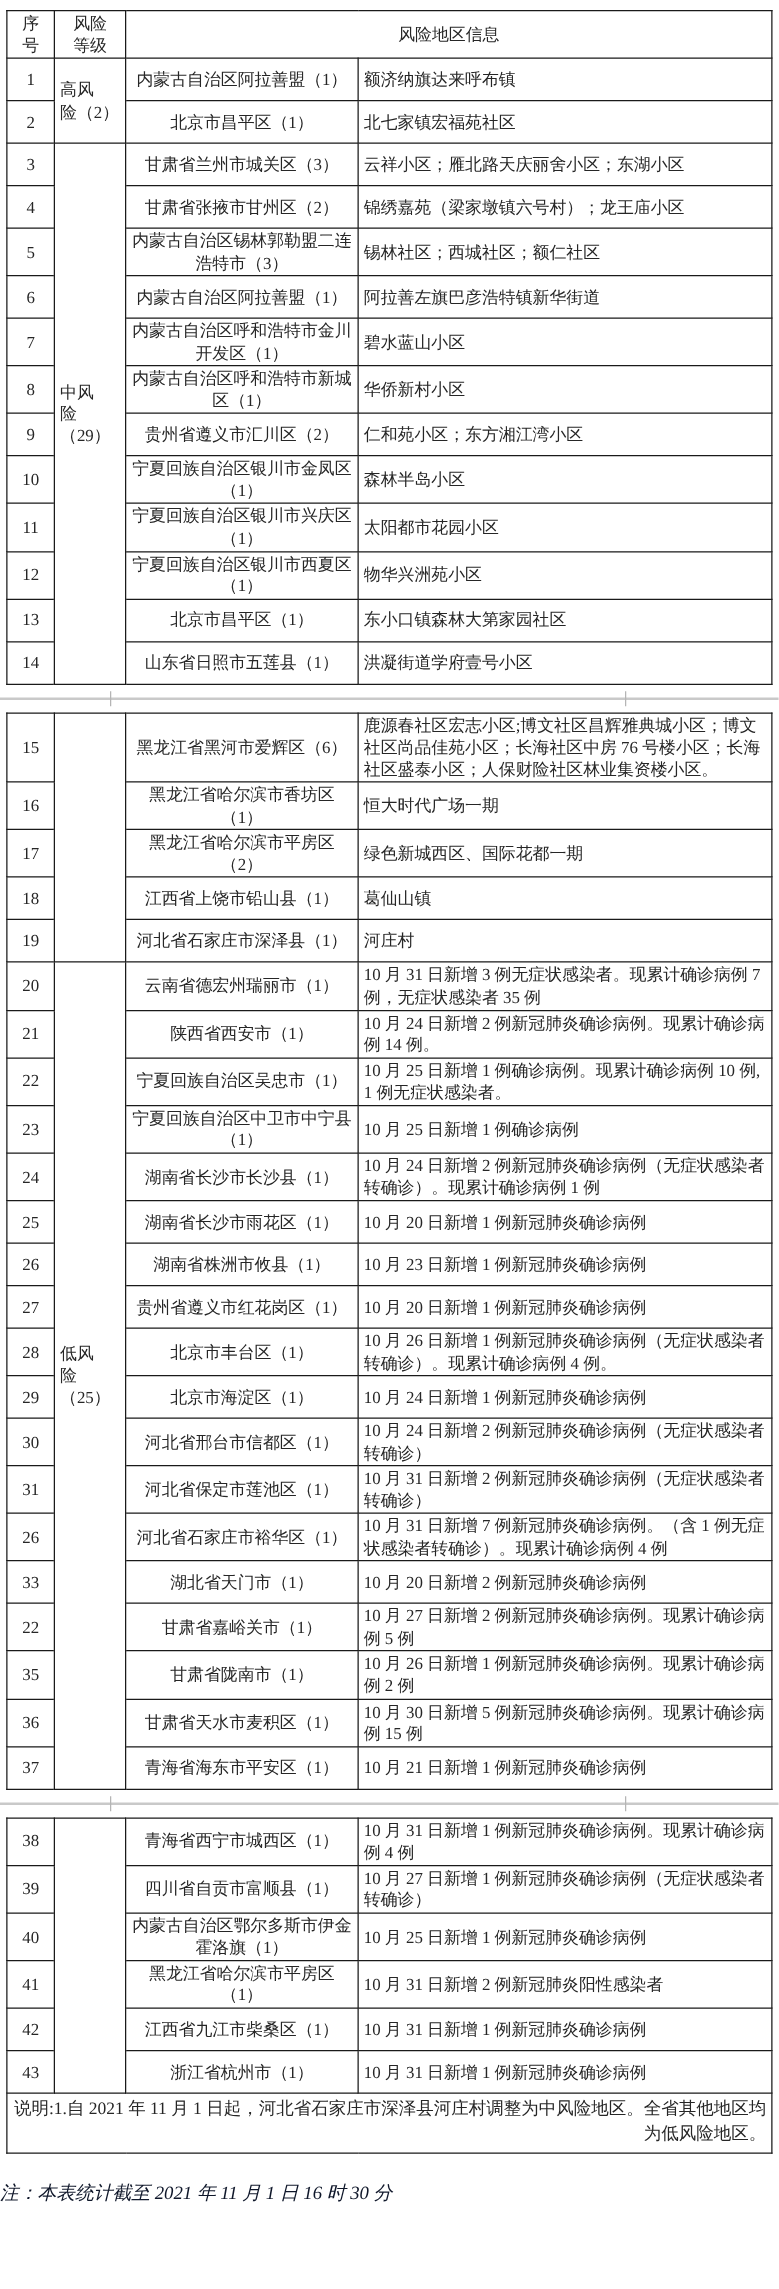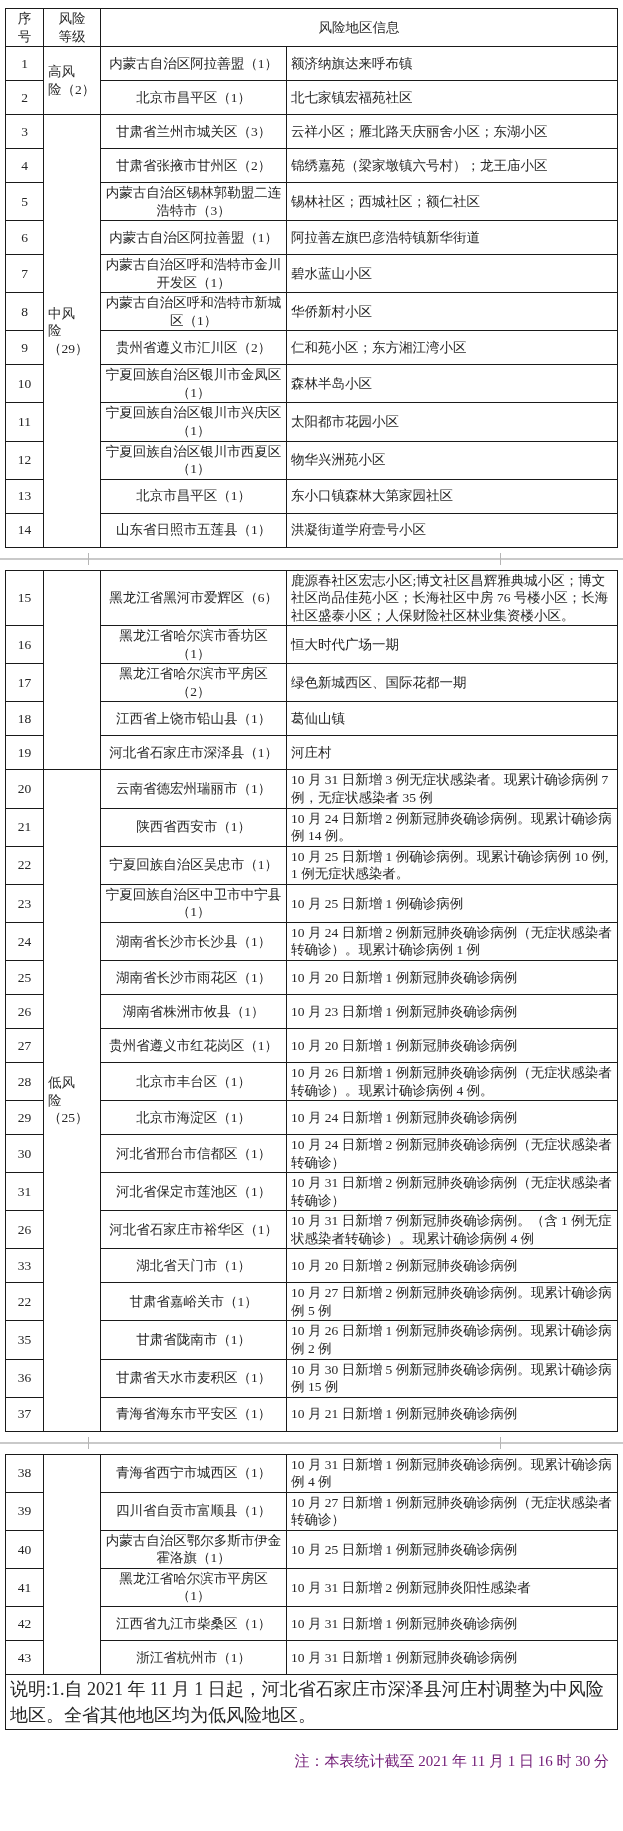--- a/index.html
+++ b/index.html
@@ -50,25 +50,25 @@
     text-align: center;
     vertical-align: middle;
     padding: 1px 6px;
   }
   td.c-info {
     text-align: left;
     vertical-align: middle;
     padding: 1px 7px;
   }
   td.c-explain {
-    text-align: left;
+    text-align: right;
     vertical-align: middle;
     padding: 4px 8px;
     height: 48px;
-    font-size: 18px;
+    font-size: 14px;
     line-height: 1.45;
   }
   .bold { font-weight: normal; }
   .page-break {
     position: relative;
     height: 22px;
     width: 623px;
   }
   .page-break .break-line {
     position: absolute;
@@ -80,23 +80,23 @@
   }
   .page-break .break-tick {
     position: absolute;
     top: 5px;
     width: 1px;
     height: 12px;
     background: #b5b5b5;
   }
   .footnote {
     margin: 22px 14px 0 0;
-    text-align: right;
     font-size: 15px;
-    color: #701a75;
+    color: #0f172a;
+    font-style: italic;
   }
 </style>
 </head>
 <body>
 
 <div class="page">
   <div id="segments">
       <table class="risk-table">
         <colgroup>
           <col style="width: 38px;">

